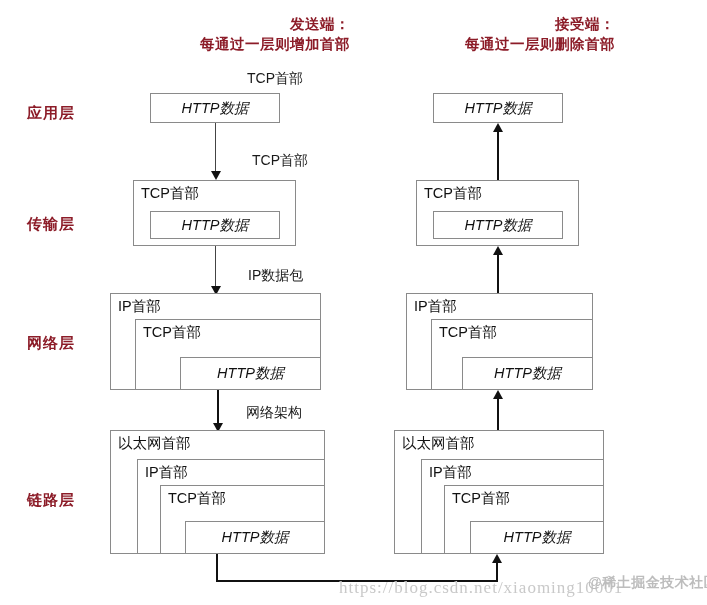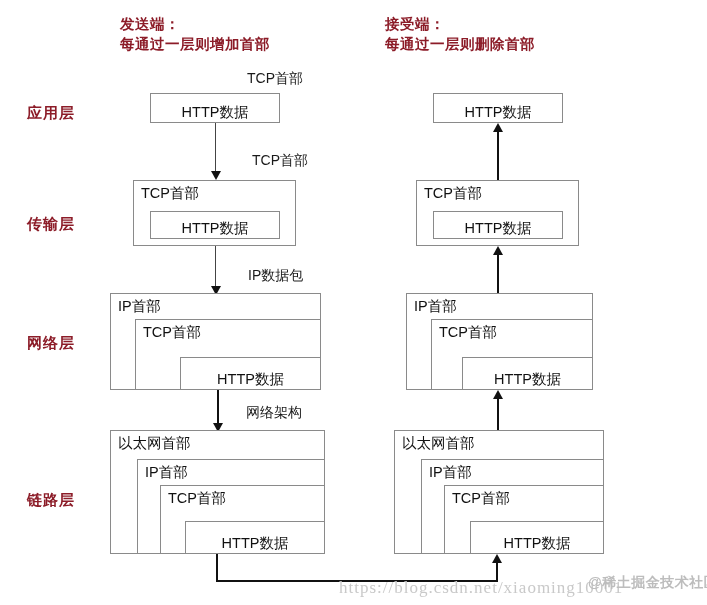--- a/index.html
+++ b/index.html
@@ -8,21 +8,21 @@
     background:#ffffff;
     font-family:"Liberation Sans","DejaVu Sans",sans-serif;
     position:relative;
     overflow:hidden;
   }
   .canvas{position:absolute;left:0;top:0;width:707px;height:605px;}
 
   
   .col-header{
     position:absolute;
-    text-align:left;
+    text-align:right;
     color:#8c1c28;
     font-weight:bold;
     font-size:14.5px;
     line-height:20px;
     letter-spacing:.5px;
     white-space:nowrap;
   }
   .col-header .l1{display:block;}
   .col-header .l2{display:block;}
 
@@ -45,21 +45,21 @@
   }
 
   
   .bx{
     position:absolute;
     border:1px solid #8a8a8a;
     background:#ffffff;
     box-sizing:border-box;
   }
   .bx.centered{
-    display:flex;align-items:flex-end;justify-content:center;
+    display:flex;align-items:center;justify-content:center;font-style:italic;
   }
   .bx-text{
     font-size:14.5px;
     color:#111;
     white-space:nowrap;
   }
   .bx-hdr{
     position:absolute;
     left:7px;top:3px;
     font-size:14.5px;

